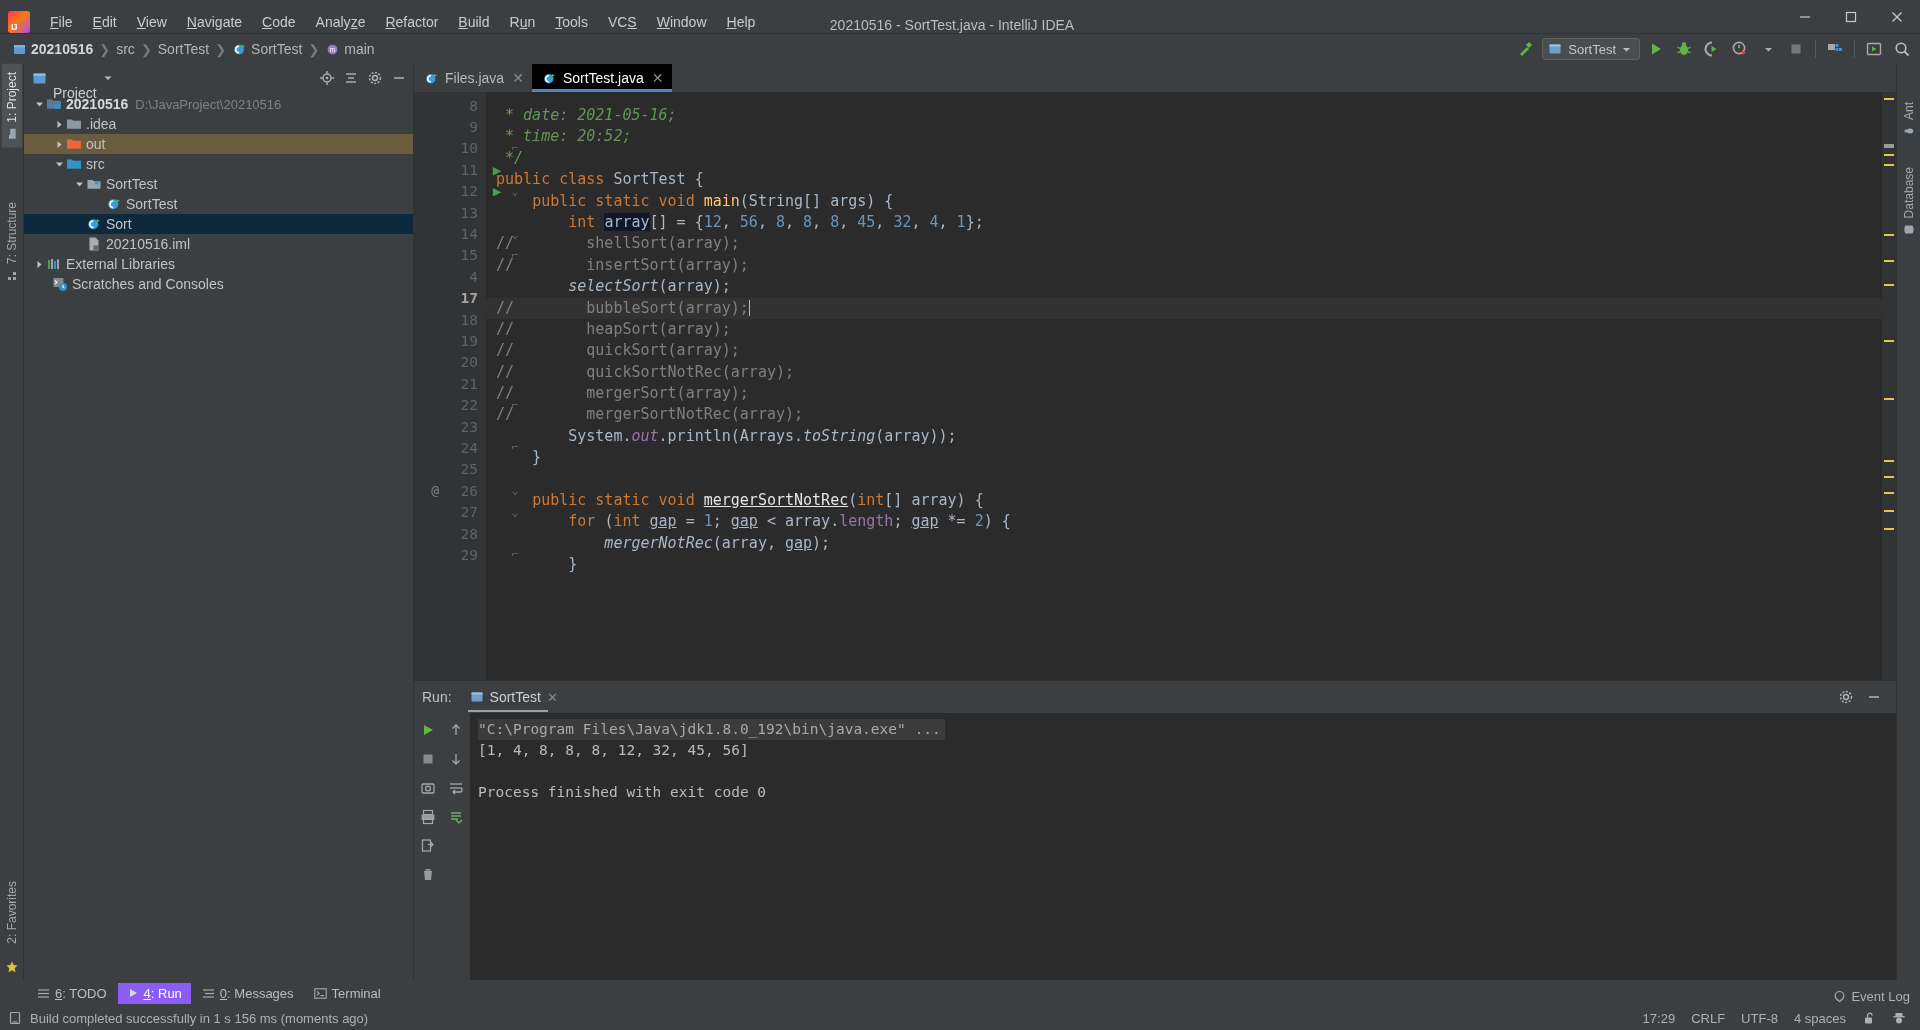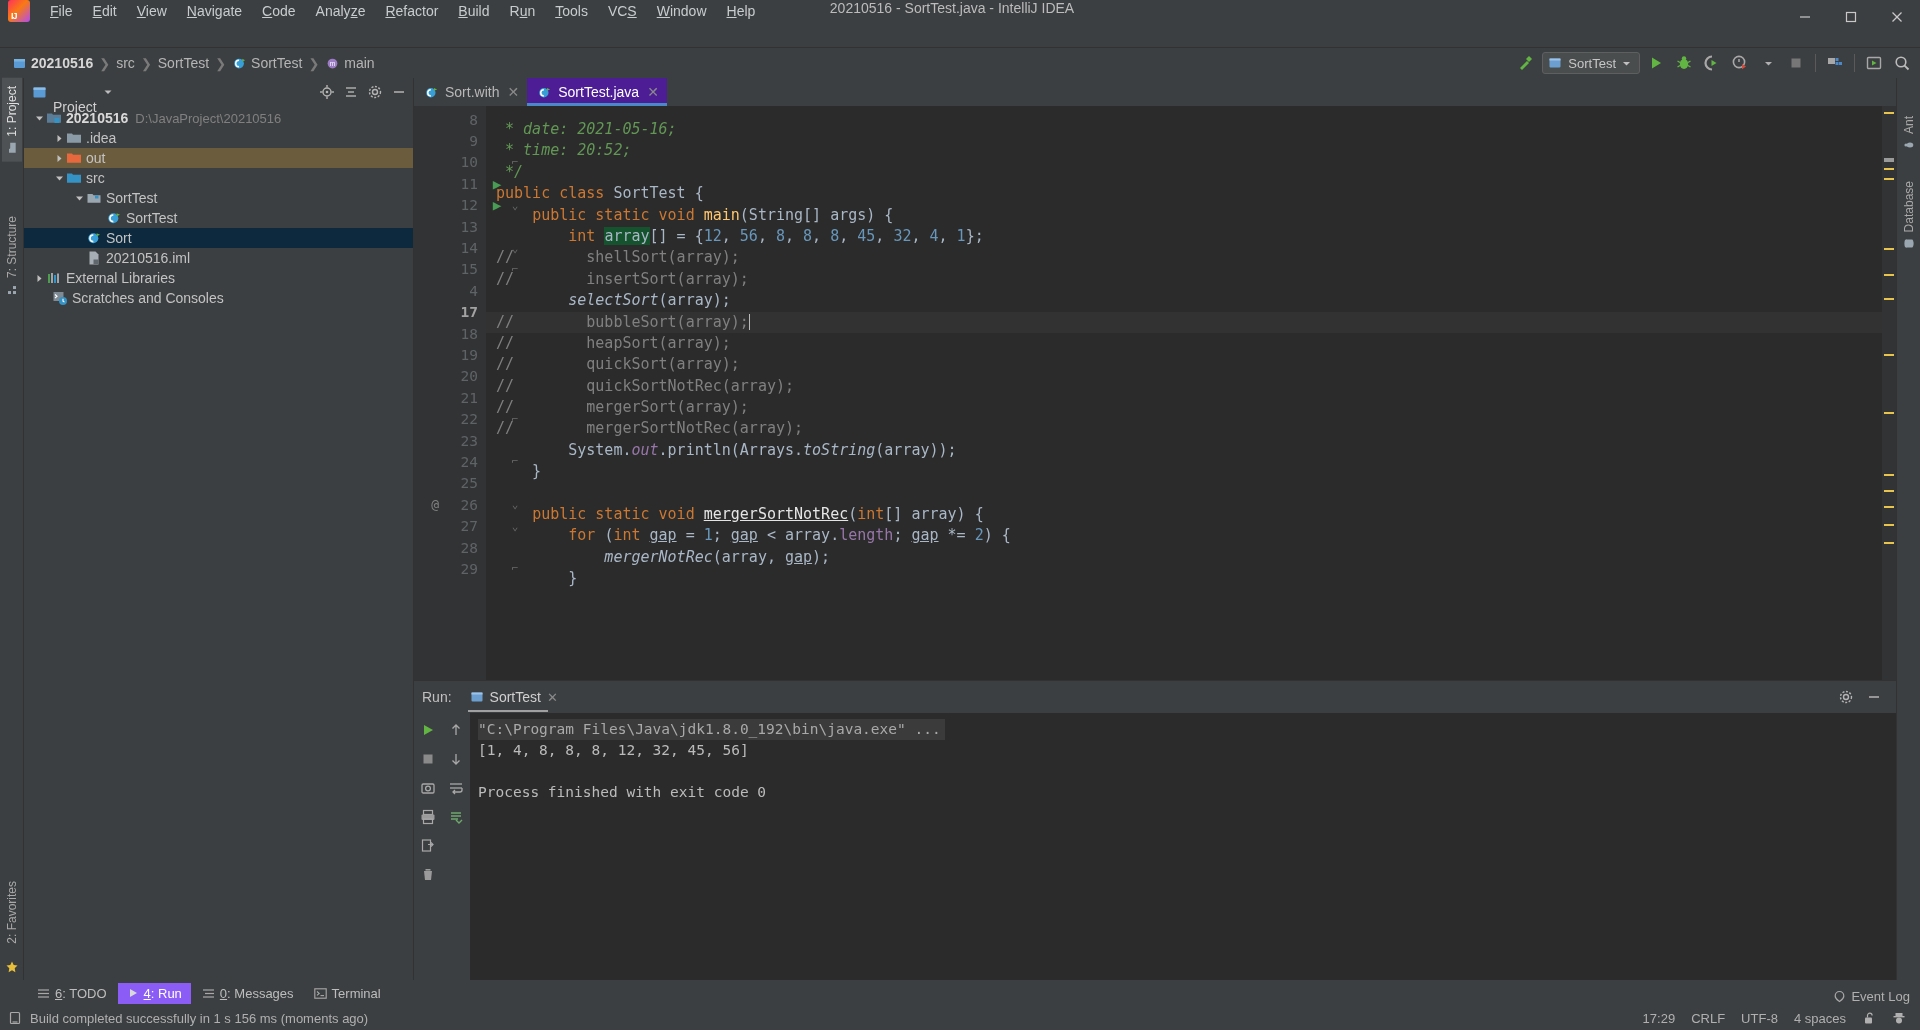--- a/index.html
+++ b/index.html
@@ -8,21 +8,21 @@
     background: #3c3f41;
     font-family: "Liberation Sans", sans-serif;
     font-size: 13px;
     color: #bbbbbb;
     overflow: hidden;
   }
   .app { position: relative; width: 1920px; height: 1030px; display: flex; flex-direction: column; }
 
   
   .titlebar {
-    height: 48px; background: #3c3f41; display: flex; align-items: flex-start;
+    height: 34px; background: #3c3f41; display: flex; align-items: flex-end;
     position: relative; flex: none; border-bottom: 1px solid #323232;
   }
   .logo {
     width: 22px; height: 22px; margin-left: 8px; margin-right: 10px;
     border-radius: 3px; position: relative; flex: none;
     background: linear-gradient(135deg,#fe315d 0%,#f97a12 45%,#b24cf0 100%);
   }
   .logo::after {
     content: "IJ"; position: absolute; left: 3px; bottom: 1px;
     font-size: 9px; font-weight: bold; color: #fff; letter-spacing: -1px;
@@ -111,21 +111,21 @@
   .tpath { color: #808080; font-size: 13px; margin-left: 7px; }
 
   
   .editorcol { flex: 1; display: flex; flex-direction: column; min-width: 0; background: #2b2b2b; }
 
   .tabbar { height: 28px; background: #3c3f41; display: flex; align-items: flex-end; flex: none; }
   .etab {
     height: 28px; display: flex; align-items: center; gap: 6px;
     padding: 0 8px 0 10px; font-size: 14px; color: #b8b8b8; position: relative;
   }
-  .etab.active { background: #4c1d95; color: #ffffff; margin-top: 6px; }
+  .etab.active { background: #000000; color: #ffffff; margin-top: 6px; }
   .etab.active::after {
     content: ""; position: absolute; left: 0; right: 0; bottom: 0; height: 3px; background: #4a88c7;
   }
   .etab .x { color: #8a8a8a; font-size: 14px; margin-left: 2px; }
 
   .editorwrap { flex: 1; display: flex; min-height: 0; position: relative; background: #2b2b2b; }
   .gutter {
     width: 72px; flex: none; background: #313335; position: relative;
     font-family: "DejaVu Sans Mono", monospace; font-size: 14.5px;
   }
@@ -150,21 +150,21 @@
   .kw { color: #cc7832; }
   .cmt { color: #808080; }
   .cmt-i { color: #629755; font-style: italic; }
   .num { color: #6897bb; }
   .fn { color: #ffc66d; }
   .id { color: #a9b7c6; }
   .stat { color: #9876aa; font-style: italic; }
   .ital { font-style: italic; }
   .ulink { color: #e5e5e5; text-decoration: underline; }
   .uline { text-decoration: underline; }
-  .hlsel { background: #14532d; }
+  .hlsel { background: #0f172a; }
   .purp { color: #9876aa; }
   .caret { display: inline-block; width: 1px; height: 16px; background: #bbbbbb; vertical-align: -3px; }
 
   .scrollmark { width: 14px; flex: none; background: #313335; position: relative; }
   .mk { position: absolute; right: 2px; width: 10px; height: 2px; }
 
   
   .runpanel { height: 300px; flex: none; background: #3c3f41; display: flex; flex-direction: column; border-top: 1px solid #323232; }
   .run-header { height: 28px; display: flex; align-items: center; padding: 16px 8px; flex: none; position: relative; }
   .run-label { font-size: 14px; color: #c0c0c0; margin-right: 12px; }
@@ -586,21 +586,21 @@
 
       <div class="tabbar">
         <div class="etab">
           <span>
               <svg width="15" height="15" viewBox="0 0 16 16">
                 <circle cx="7.3" cy="8.3" r="5" fill="#389fd6"></circle>
                 <path d="M7.3 5a3.3 3.3 0 1 0 0 6.6" fill="none" stroke="#fff" stroke-width="1.6"></path>
                 <path d="M10.6 3.2l3.4 1.5-3.4 1.5z" fill="#62b543"></path>
               </svg>
             </span>
-          <span>Sort.with</span>
+          <span>Files.java</span>
           <span class="x">✕</span>
         </div>
         <div class="etab active">
           <span>
               <svg width="15" height="15" viewBox="0 0 16 16">
                 <circle cx="7.3" cy="8.3" r="5" fill="#389fd6"></circle>
                 <path d="M7.3 5a3.3 3.3 0 1 0 0 6.6" fill="none" stroke="#fff" stroke-width="1.6"></path>
                 <path d="M10.6 3.2l3.4 1.5-3.4 1.5z" fill="#62b543"></path>
               </svg>
             </span>

